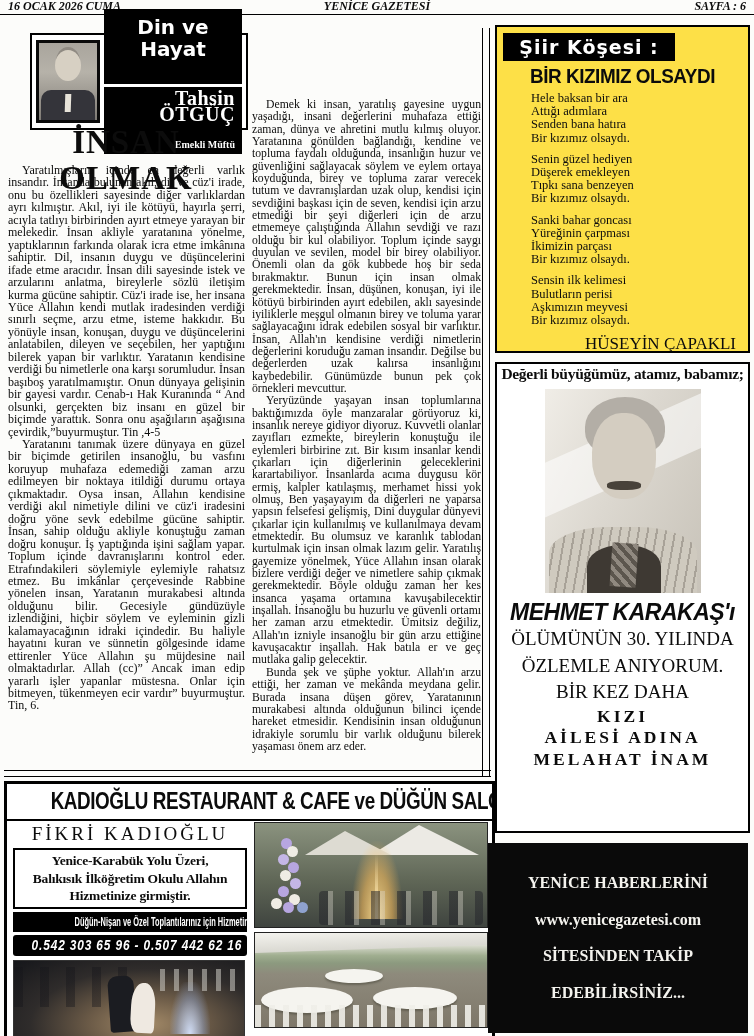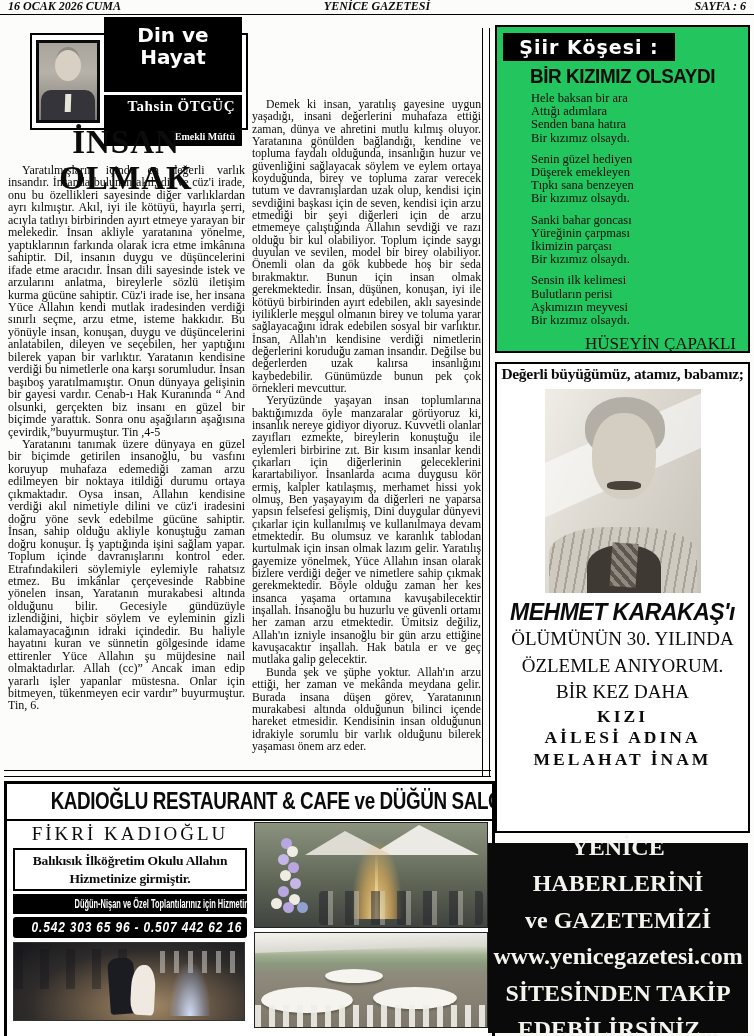--- a/index.html
+++ b/index.html
@@ -24,39 +24,39 @@
                 background:#d7d0c3;box-shadow:0 -4px 0 -1px #8f8a82;}
   .author-photo .suit{position:absolute;bottom:-4px;left:2px;width:54px;height:34px;
                 background:#34343a;border-radius:10px 10px 0 0;}
   .author-photo .shirt{position:absolute;bottom:8px;left:26px;width:6px;height:18px;
                 background:#e8e4da;transform:rotate(2deg);}
   .author-titles{flex:1;display:flex;flex-direction:column;gap:3px;padding-right:4px;}
   .col-title-box{background:#000;color:#fff;text-align:center;
                  font-family:"DejaVu Sans",sans-serif;font-weight:bold;
                  font-size:20px;line-height:22px;padding:7px 0 24px 0;}
   .author-name-box{background:#000;color:#fff;text-align:right;padding:3px 7px 4px 3px;}
-  .author-name{font-weight:bold;font-size:15px;line-height:16px;letter-spacing:.5px;}
+  .author-name{font-weight:bold;font-size:20px;line-height:16px;letter-spacing:.5px;}
   .author-role{font-weight:bold;font-size:10px;line-height:11px;margin-top:17px;}
 
   
   .headline{position:absolute;left:6px;top:124px;width:240px;text-align:center;
             font-weight:bold;font-size:33px;line-height:36px;letter-spacing:1px;}
   .col{position:absolute;text-align:justify;overflow:hidden;hyphens:auto;}
   .col p{margin:0;text-indent:14px;}
   .col1{left:8px;top:164px;width:237px;height:604px;font-size:12px;line-height:12.45px;}
   .col2{left:252px;top:99px;width:229px;height:667px;font-size:11.7px;line-height:12.35px;}
 
   .v-divider{position:absolute;left:482px;top:28px;height:748px;width:6px;
              border-left:1.5px solid #000;border-right:1.5px solid #000;}
   .h-divider{position:absolute;left:4px;top:770px;width:487px;height:5px;
              border-top:1.5px solid #000;border-bottom:1.5px solid #000;}
 
   
   .poem-box{position:absolute;left:495px;top:25px;width:251px;height:324px;
-            border:2px solid #000;background:#22c55e;overflow:hidden;}
+            border:2px solid #000;background:#fde047;overflow:hidden;}
   .poem-header{margin:6px 0 0 6px;width:172px;background:#000;color:#fff;text-align:center;
                font-family:"DejaVu Sans",sans-serif;font-weight:bold;
                font-size:19px;line-height:28px;letter-spacing:1px;}
   .poem-title{margin:3px 0 4px 0;text-align:center;font-family:"Liberation Sans",sans-serif;
               font-weight:bold;font-size:21px;letter-spacing:-.5px;transform:scaleX(.9);}
   .stanza{margin:0 0 8px 34px;font-size:12.5px;line-height:13.2px;}
   .poem-sign{text-align:right;margin:4px 12px 0 0;}
   .poem-author{font-size:17px;line-height:18px;}
 
   
@@ -85,21 +85,21 @@
               background:repeating-linear-gradient(45deg,#5c564e 0 4px,#908980 4px 8px);}
   .anma-name{margin-top:5px;font-family:"Liberation Sans",sans-serif;font-weight:bold;
              font-style:italic;font-size:23px;line-height:28px;letter-spacing:-.5px;}
   .anma-line{font-size:19px;line-height:26.5px;}
   .anma-sig{font-weight:bold;font-size:17.5px;line-height:21.5px;letter-spacing:3px;}
 
   
   .promo-box{position:absolute;left:488px;top:843px;width:260px;height:190px;background:#0a0a0a;
              color:#f4f3ee;text-align:center;display:flex;flex-direction:column;
              justify-content:center;gap:0;}
-  .promo-line{font-weight:bold;font-size:24px;line-height:36.5px;}
+  .promo-line{font-weight:bold;font-size:16px;line-height:36.5px;}
 
   
   .ad-box{position:absolute;left:4px;top:781px;width:485px;height:252px;
           border:3px solid #000;background:#fff;overflow:hidden;}
   .ad-headline{white-space:nowrap;text-align:center;font-family:"Liberation Sans",sans-serif;
           font-weight:900;font-size:23px;line-height:34px;letter-spacing:-.5px;
           transform:scaleX(.82);transform-origin:50% 50%;}
   .ad-headline-wrap{border-bottom:2px solid #000;height:35px;overflow:hidden;}
   .ad-left{position:absolute;left:6px;top:38px;width:234px;}
   .ad-owner{text-align:center;font-size:19px;line-height:24px;letter-spacing:3px;}
@@ -255,20 +255,21 @@
     <div class="anma-sig">MELAHAT İNAM</div>
   </div>
 
   <div class="ad-box">
     <div class="ad-headline-wrap">
       <div class="ad-headline">KADIOĞLU RESTAURANT &amp; CAFE ve DÜĞÜN SALONU</div>
     </div>
     <div class="ad-left">
       <div class="ad-owner">FİKRİ KADIOĞLU</div>
       <div class="ad-address">
+        <div>Yenice-Karabük Yolu Üzeri,</div>
         <div>Balıkısık İlköğretim Okulu Allahın</div>
         <div>Hizmetinize girmiştir.</div>
       </div>
       <div class="ad-service">
         <span>Düğün-Nişan ve Özel Toplantılarınız için Hizmetinizdeyiz.</span>
       </div>
       <div class="ad-phone">
         <span>0.542 303 65 96 - 0.507 442 62 16</span>
       </div>
       <div class="dance-photo">
@@ -292,19 +293,18 @@
         <div class="tbl t1"></div>
         <div class="tbl t2"></div>
         <div class="tbl t3"></div>
         <div class="chairs"></div>
       </div>
     </div>
   </div>
 
   <div class="promo-box">
     <div class="promo-line">YENİCE HABERLERİNİ</div>
-    <div class="promo-line">ve GAZETEMİZİ</div>
     <div class="promo-line">www.yenicegazetesi.com</div>
     <div class="promo-line">SİTESİNDEN TAKİP</div>
     <div class="promo-line">EDEBİLİRSİNİZ...</div>
   </div>
 
 </div>
 
 </body></html>

